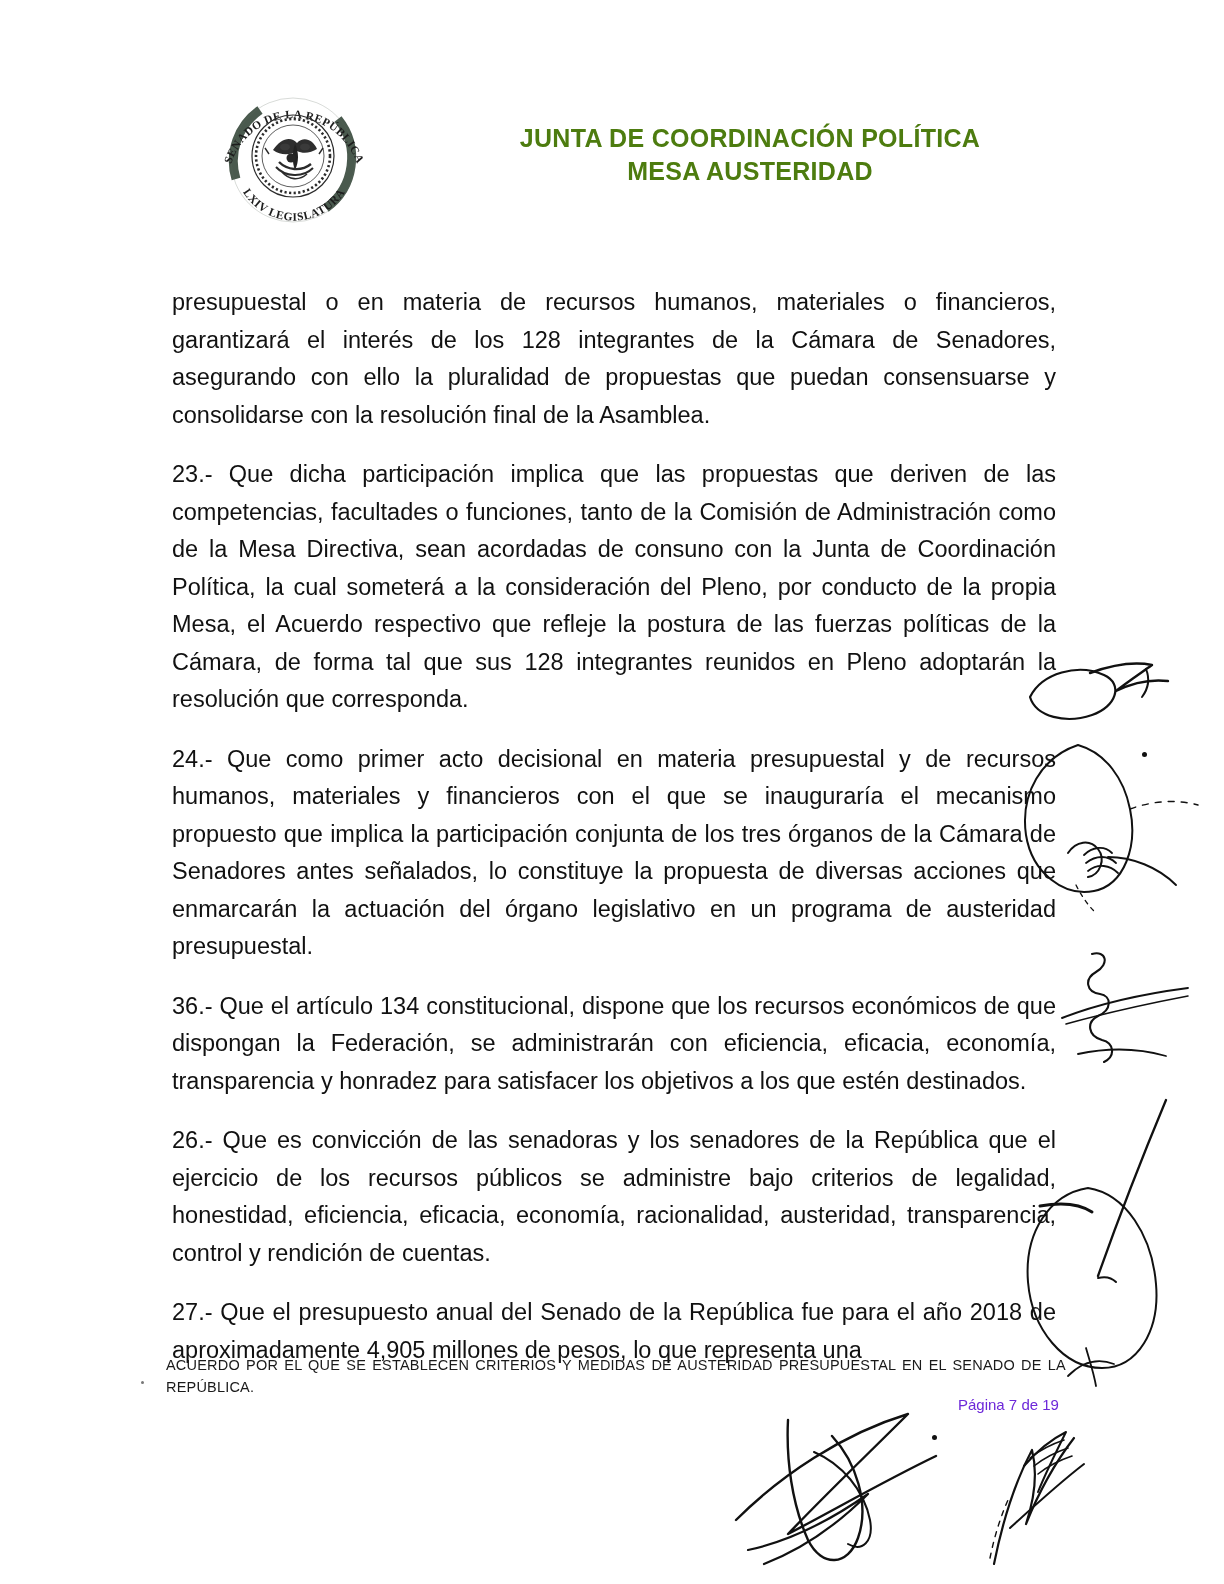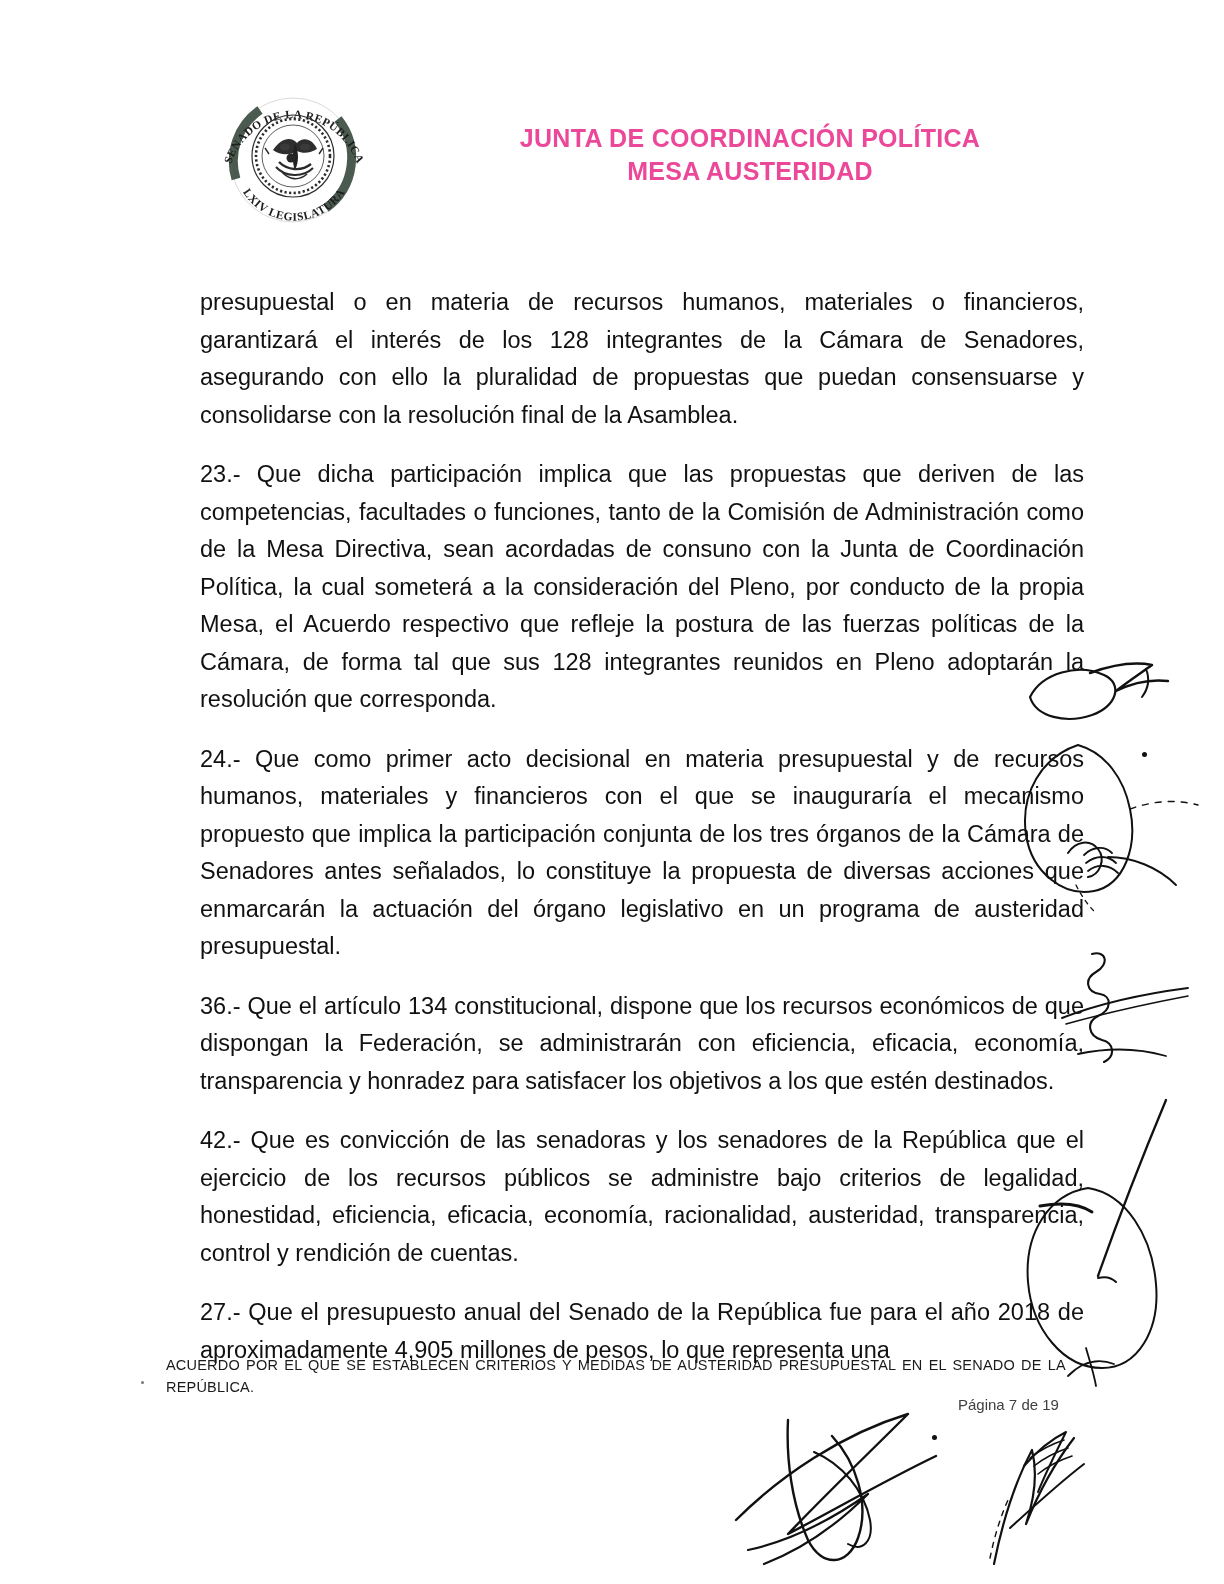--- a/index.html
+++ b/index.html
@@ -39,31 +39,30 @@
     top: 40px;
     width: 700px;
     text-align: center;
   }
   .header-line {
     font-family: "Liberation Sans", sans-serif;
     font-weight: bold;
     font-size: 25px;
     letter-spacing: 0.3px;
     line-height: 33px;
-    color: #ec4899;
+    color: #4d7c0f;
     white-space: nowrap;
   }
 
   
   .body-text {
     position: absolute;
     left: 172px;
     top: 284px;
     width: 884px;
-    margin-left: 28px;
   }
   .para {
     font-family: "Liberation Sans", sans-serif;
     font-size: 23.5px;
     line-height: 37.5px;
     text-align: justify;
     text-justify: inter-word;
     color: #111111;
     margin: 0 0 22px 0;
     -webkit-hyphens: none;
@@ -87,21 +86,21 @@
     margin: 0;
     transform: scaleY(1.06);
     transform-origin: left top;
   }
   .page-number {
     position: absolute;
     left: 958px;
     top: 1396px;
     font-family: "Liberation Sans", sans-serif;
     font-size: 15px;
-    color: #404040;
+    color: #6d28d9;
     white-space: nowrap;
   }
 
   
   .ink {
     position: absolute;
     pointer-events: none;
   }
   .ink svg { display: block; overflow: visible; }
   .ink path, .ink line {
@@ -176,21 +175,21 @@
       <div class="header-line">JUNTA DE COORDINACIÓN POLÍTICA</div>
       <div class="header-line">MESA AUSTERIDAD</div>
     </div>
   </div>
 
   <div class="body-text">
     <p class="para">presupuestal o en materia de recursos humanos, materiales o financieros, garantizará el interés de los 128 integrantes de la Cámara de Senadores, asegurando con ello la pluralidad de propuestas que puedan consensuarse y consolidarse con la resolución final de la Asamblea.</p>
     <p class="para">23.- Que dicha participación implica que las propuestas que deriven de las competencias, facultades o funciones, tanto de la Comisión de Administración como de la Mesa Directiva, sean acordadas de consuno con la Junta de Coordinación Política, la cual someterá a la consideración del Pleno, por conducto de la propia Mesa, el Acuerdo respectivo que refleje la postura de las fuerzas políticas de la Cámara, de forma tal que sus 128 integrantes reunidos en Pleno adoptarán la resolución que corresponda.</p>
     <p class="para">24.- Que como primer acto decisional en materia presupuestal y de recursos humanos, materiales y financieros con el que se inauguraría el mecanismo propuesto que implica la participación conjunta de los tres órganos de la Cámara de Senadores antes señalados, lo constituye la propuesta de diversas acciones que enmarcarán la actuación del órgano legislativo en un programa de austeridad presupuestal.</p>
     <p class="para">36.- Que el artículo 134 constitucional, dispone que los recursos económicos de que dispongan la Federación, se administrarán con eficiencia, eficacia, economía, transparencia y honradez para satisfacer los objetivos a los que estén destinados.</p>
-    <p class="para">42.- Que es convicción de las senadoras y los senadores de la República que el ejercicio de los recursos públicos se administre bajo criterios de legalidad, honestidad, eficiencia, eficacia, economía, racionalidad, austeridad, transparencia, control y rendición de cuentas.</p>
+    <p class="para">26.- Que es convicción de las senadoras y los senadores de la República que el ejercicio de los recursos públicos se administre bajo criterios de legalidad, honestidad, eficiencia, eficacia, economía, racionalidad, austeridad, transparencia, control y rendición de cuentas.</p>
     <p class="para">27.- Que el presupuesto anual del Senado de la República fue para el año 2018 de aproximadamente 4,905 millones de pesos, lo que representa una</p>
   </div>
 
   <div class="footer">
     <p class="footer-text">ACUERDO POR EL QUE SE ESTABLECEN CRITERIOS Y MEDIDAS DE AUSTERIDAD PRESUPUESTAL EN EL SENADO DE LA REPÚBLICA.</p>
   </div>
   <div class="page-number">Página 7 de 19</div>
 
   <div class="ink" style="left:1020px; top:655px; width:180px; height:90px;">
     <svg width="180" height="90" viewBox="0 0 180 90">

